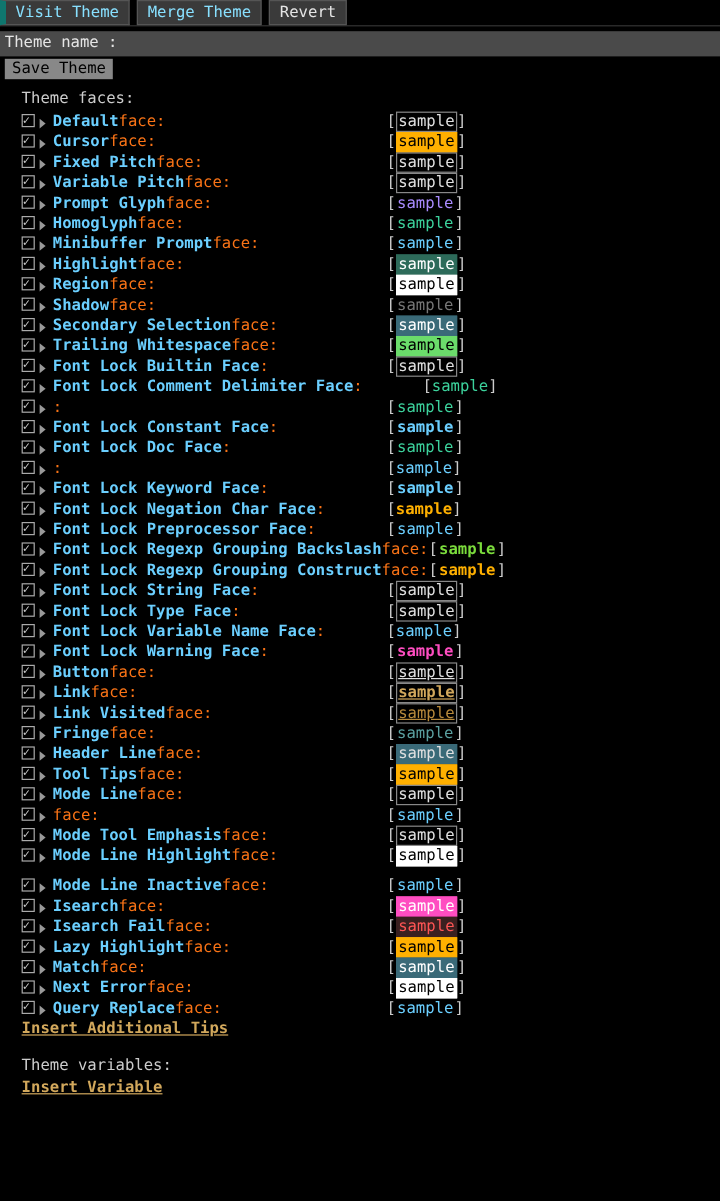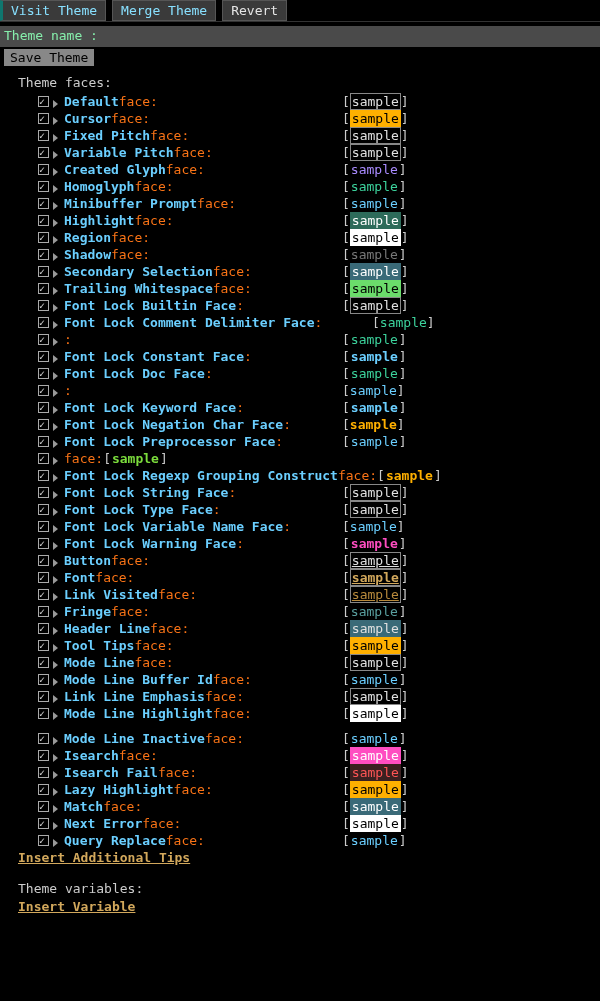--- a/index.html
+++ b/index.html
@@ -21,29 +21,29 @@
   .toolbar-btn {
     padding: 2px 8px;
     background: #3a3a3a;
     color: #88e0ff;
     border: 1px solid #555;
     margin-right: 6px;
     cursor: pointer;
     font-family: inherit;
     font-size: inherit;
   }
-  .toolbar-btn.first { border-left: 3px solid #0f766e; }
+  .toolbar-btn.first { border-left: 5px solid #0f766e; }
   .toolbar-btn.revert { color: #e5e5e5; }
   .props {
     background: #4a4a4a;
     padding: 2px 4px;
     margin-top: 4px;
   }
   .props-row { white-space: pre; }
-  .props-label { color: #86efac; margin-top: 12px; }
+  .props-label { color: #e5e5e5; margin-top: 12px; }
   .props-value { color: #e0e0e0; }
   .save-btn {
     background: #888;
     color: #000;
     padding: 1px 6px;
     border: none;
     font-family: inherit;
     font-size: inherit;
     display: inline-block;
     margin: 2px 0 0 4px;
@@ -93,21 +93,21 @@
     padding: 0 1px;
   }
   .link-action {
     color: #d2a85c;
     text-decoration: underline;
     margin-left: 18px;
     display: inline-block;
     cursor: pointer;
     font-weight: bold;
   }
-  .row-wrap { position: relative; margin-left: 20px; }
+  .row-wrap { position: relative; }
 </style>
 </head>
 <body>
 
 
 
 <div class="toolbar">
   <button class="toolbar-btn first">Visit Theme</button>
   <button class="toolbar-btn">Merge Theme</button>
   <button class="toolbar-btn revert">Revert</button>
@@ -146,21 +146,21 @@
     <div class="face-row row-wrap">
       <span class="cb checked"></span>
       <span class="tri"></span>
       <span class="face-name">Variable Pitch</span>
       <span class="face-suffix"> face:</span>
       <span class="sample-col" style="left: 304px;"><span class="bracket">[</span><span class="sample" style="color: rgb(224, 224, 224); border: 1px solid rgb(136, 136, 136);">sample</span><span class="bracket">]</span></span>
     </div>
     <div class="face-row row-wrap">
       <span class="cb checked"></span>
       <span class="tri"></span>
-      <span class="face-name">Created Glyph</span>
+      <span class="face-name">Prompt Glyph</span>
       <span class="face-suffix"> face:</span>
       <span class="sample-col" style="left: 304px;"><span class="bracket">[</span><span class="sample" style="color: rgb(169, 139, 255);">sample</span><span class="bracket">]</span></span>
     </div>
     <div class="face-row row-wrap">
       <span class="cb checked"></span>
       <span class="tri"></span>
       <span class="face-name">Homoglyph</span>
       <span class="face-suffix"> face:</span>
       <span class="sample-col" style="left: 304px;"><span class="bracket">[</span><span class="sample" style="color: rgb(60, 210, 156);">sample</span><span class="bracket">]</span></span>
     </div>
@@ -263,20 +263,21 @@
     <div class="face-row row-wrap">
       <span class="cb checked"></span>
       <span class="tri"></span>
       <span class="face-name">Font Lock Preprocessor Face</span>
       <span class="face-suffix">:</span>
       <span class="sample-col" style="left: 304px;"><span class="bracket">[</span><span class="sample" style="color: rgb(107, 207, 255);">sample</span><span class="bracket">]</span></span>
     </div>
     <div class="face-row row-wrap">
       <span class="cb checked"></span>
       <span class="tri"></span>
+      <span class="face-name">Font Lock Regexp Grouping Backslash</span>
       <span class="face-suffix"> face: </span>
       <span style="margin-left: 0px;"><span class="bracket">[</span><span class="sample" style="color: rgb(123, 220, 60); font-weight: bold;">sample</span><span class="bracket">]</span></span>
     </div>
     <div class="face-row row-wrap">
       <span class="cb checked"></span>
       <span class="tri"></span>
       <span class="face-name">Font Lock Regexp Grouping Construct</span>
       <span class="face-suffix"> face: </span>
       <span style="margin-left: 0px;"><span class="bracket">[</span><span class="sample" style="color: rgb(255, 176, 0); font-weight: bold;">sample</span><span class="bracket">]</span></span>
     </div>
@@ -311,21 +312,21 @@
     <div class="face-row row-wrap">
       <span class="cb checked"></span>
       <span class="tri"></span>
       <span class="face-name">Button</span>
       <span class="face-suffix"> face:</span>
       <span class="sample-col" style="left: 304px;"><span class="bracket">[</span><span class="sample" style="color: rgb(224, 224, 224); border: 1px solid rgb(136, 136, 136); text-decoration: underline;">sample</span><span class="bracket">]</span></span>
     </div>
     <div class="face-row row-wrap">
       <span class="cb checked"></span>
       <span class="tri"></span>
-      <span class="face-name">Font</span>
+      <span class="face-name">Link</span>
       <span class="face-suffix"> face:</span>
       <span class="sample-col" style="left: 304px;"><span class="bracket">[</span><span class="sample" style="color: rgb(210, 168, 92); border: 1px solid rgb(136, 136, 136); font-weight: bold; text-decoration: underline;">sample</span><span class="bracket">]</span></span>
     </div>
     <div class="face-row row-wrap">
       <span class="cb checked"></span>
       <span class="tri"></span>
       <span class="face-name">Link Visited</span>
       <span class="face-suffix"> face:</span>
       <span class="sample-col" style="left: 304px;"><span class="bracket">[</span><span class="sample" style="color: rgb(184, 138, 60); border: 1px solid rgb(136, 136, 136); text-decoration: underline;">sample</span><span class="bracket">]</span></span>
     </div>
@@ -353,28 +354,27 @@
     <div class="face-row row-wrap">
       <span class="cb checked"></span>
       <span class="tri"></span>
       <span class="face-name">Mode Line</span>
       <span class="face-suffix"> face:</span>
       <span class="sample-col" style="left: 304px;"><span class="bracket">[</span><span class="sample" style="color: rgb(224, 224, 224); border: 1px solid rgb(136, 136, 136);">sample</span><span class="bracket">]</span></span>
     </div>
     <div class="face-row row-wrap">
       <span class="cb checked"></span>
       <span class="tri"></span>
-      <span class="face-name">Mode Line Buffer Id</span>
       <span class="face-suffix"> face:</span>
       <span class="sample-col" style="left: 304px;"><span class="bracket">[</span><span class="sample" style="color: rgb(107, 207, 255);">sample</span><span class="bracket">]</span></span>
     </div>
     <div class="face-row row-wrap">
       <span class="cb checked"></span>
       <span class="tri"></span>
-      <span class="face-name">Link Line Emphasis</span>
+      <span class="face-name">Mode Tool Emphasis</span>
       <span class="face-suffix"> face:</span>
       <span class="sample-col" style="left: 304px;"><span class="bracket">[</span><span class="sample" style="color: rgb(224, 224, 224); border: 1px solid rgb(136, 136, 136);">sample</span><span class="bracket">]</span></span>
     </div>
     <div class="face-row row-wrap">
       <span class="cb checked"></span>
       <span class="tri"></span>
       <span class="face-name">Mode Line Highlight</span>
       <span class="face-suffix"> face:</span>
       <span class="sample-col" style="left: 304px;"><span class="bracket">[</span><span class="sample" style="color: rgb(0, 0, 0); background: rgb(255, 255, 255); border: 1px solid rgb(255, 255, 255);">sample</span><span class="bracket">]</span></span>
     </div>

